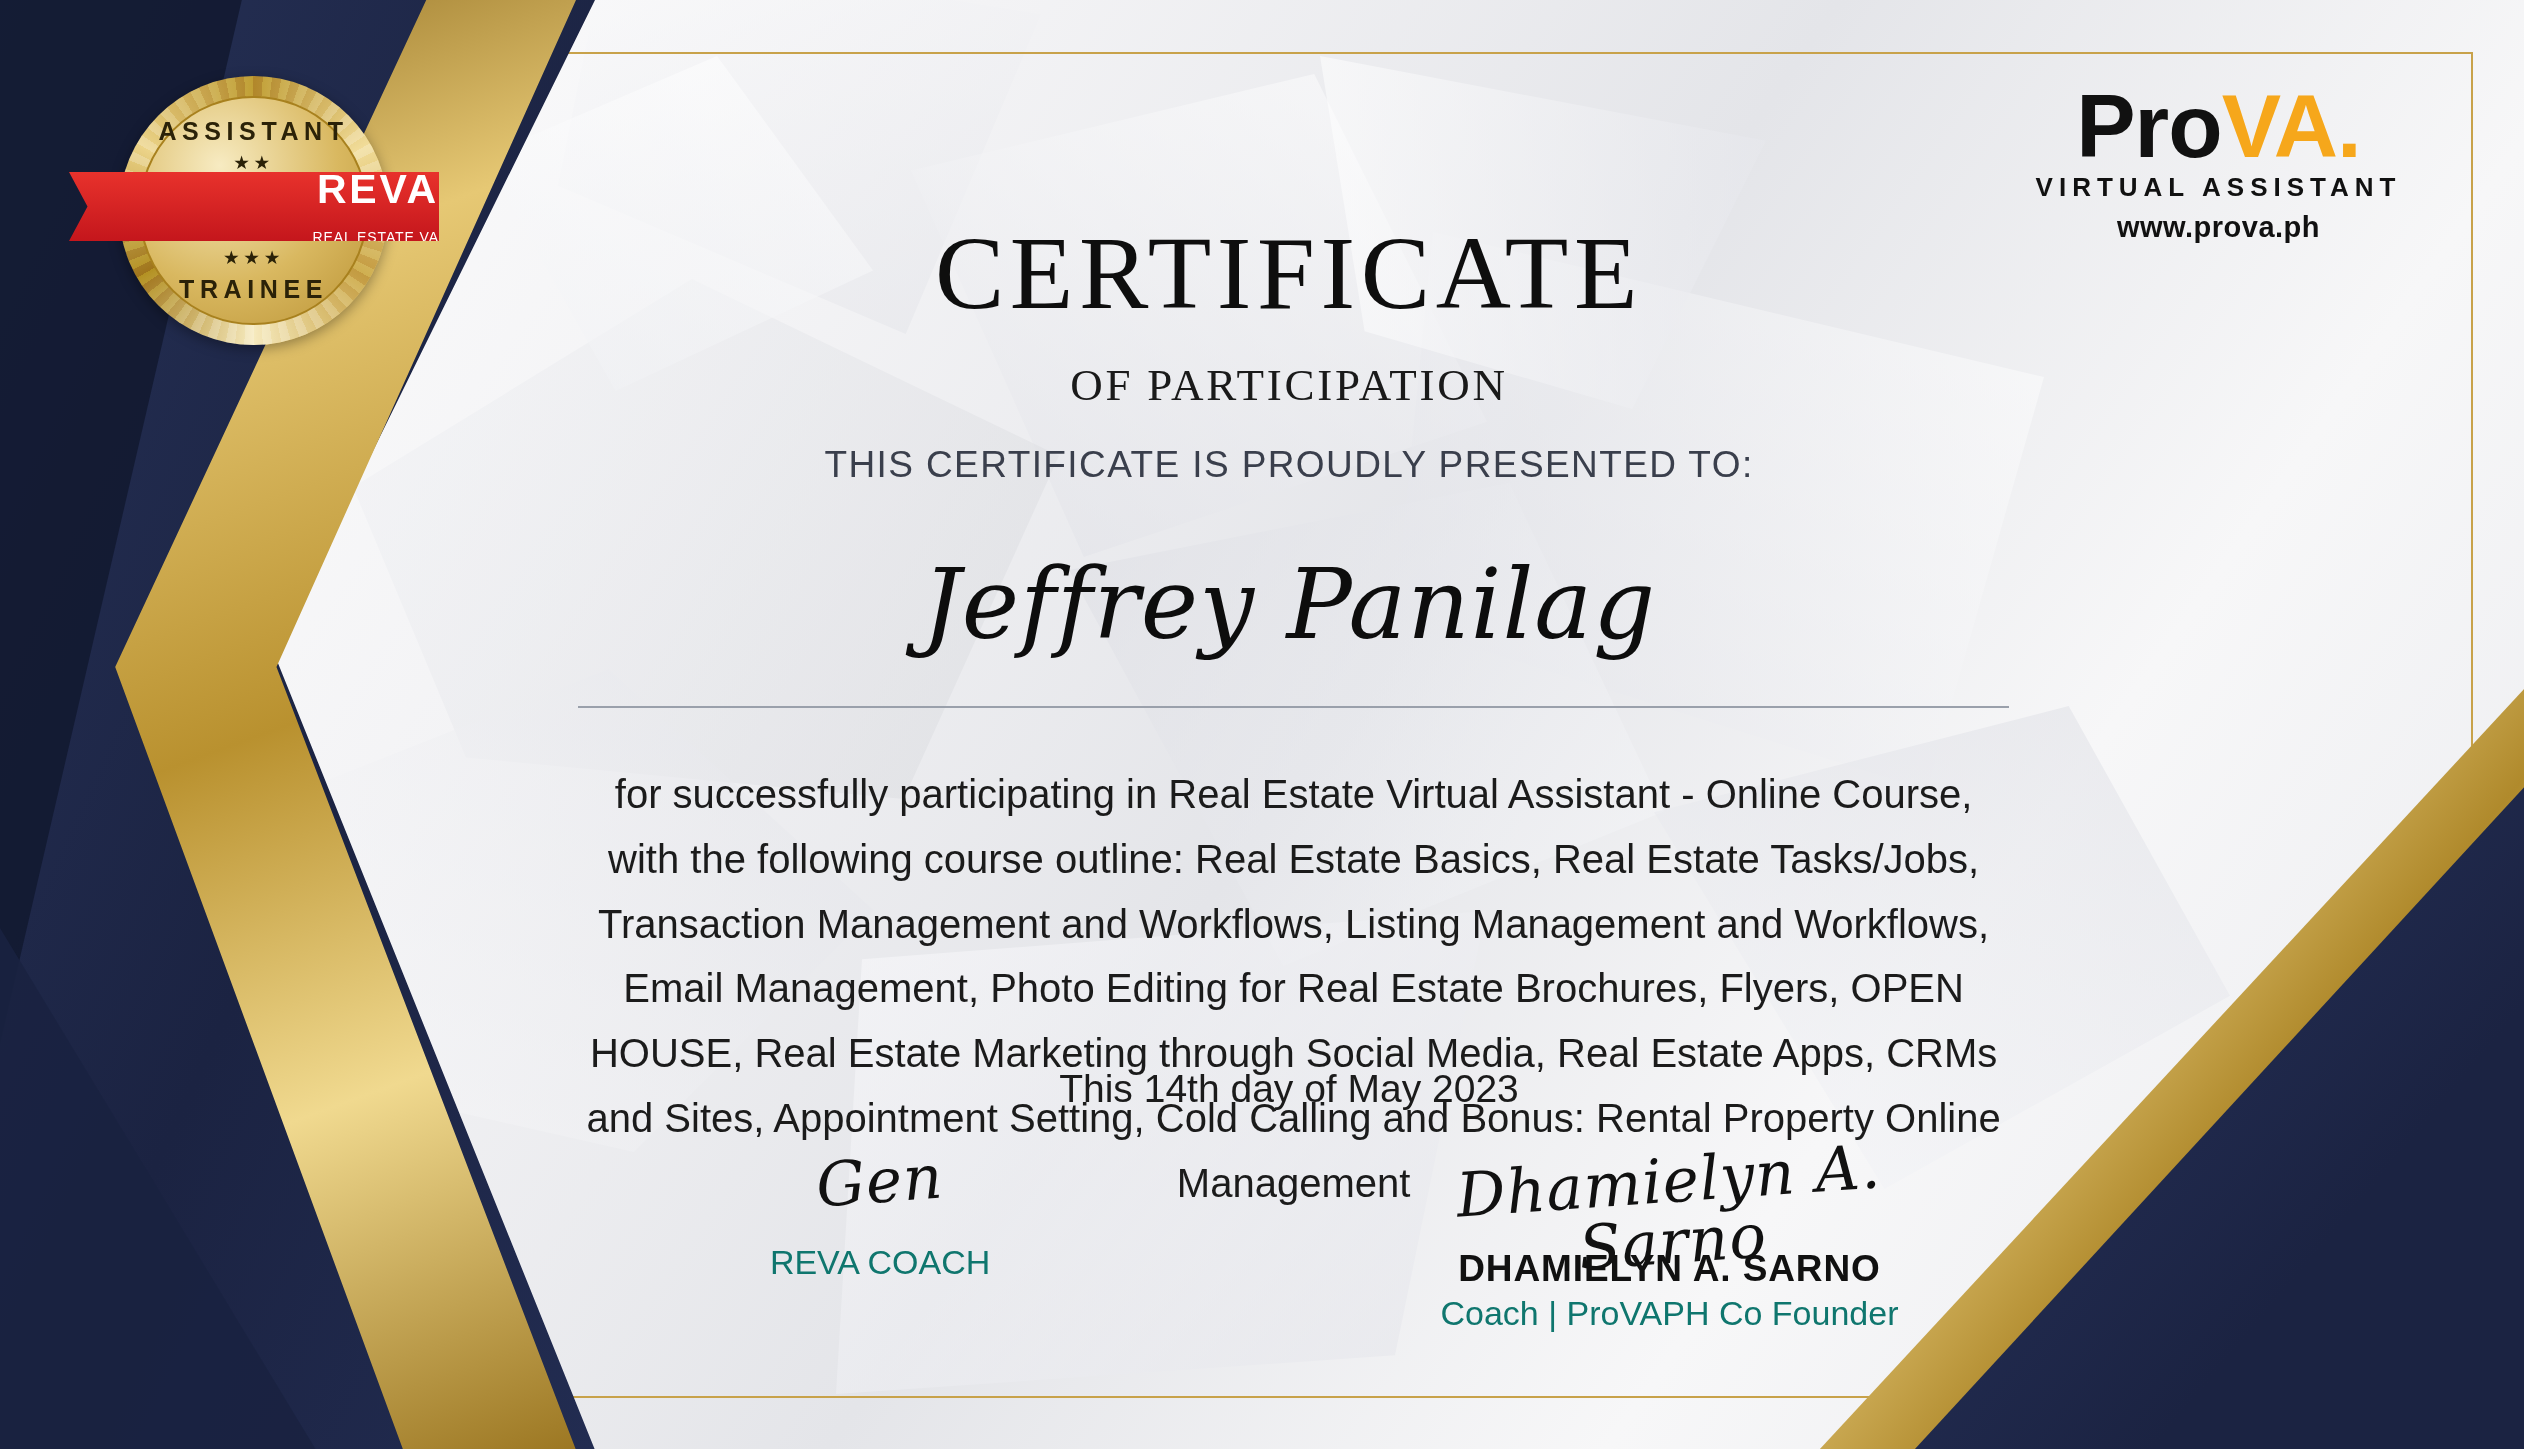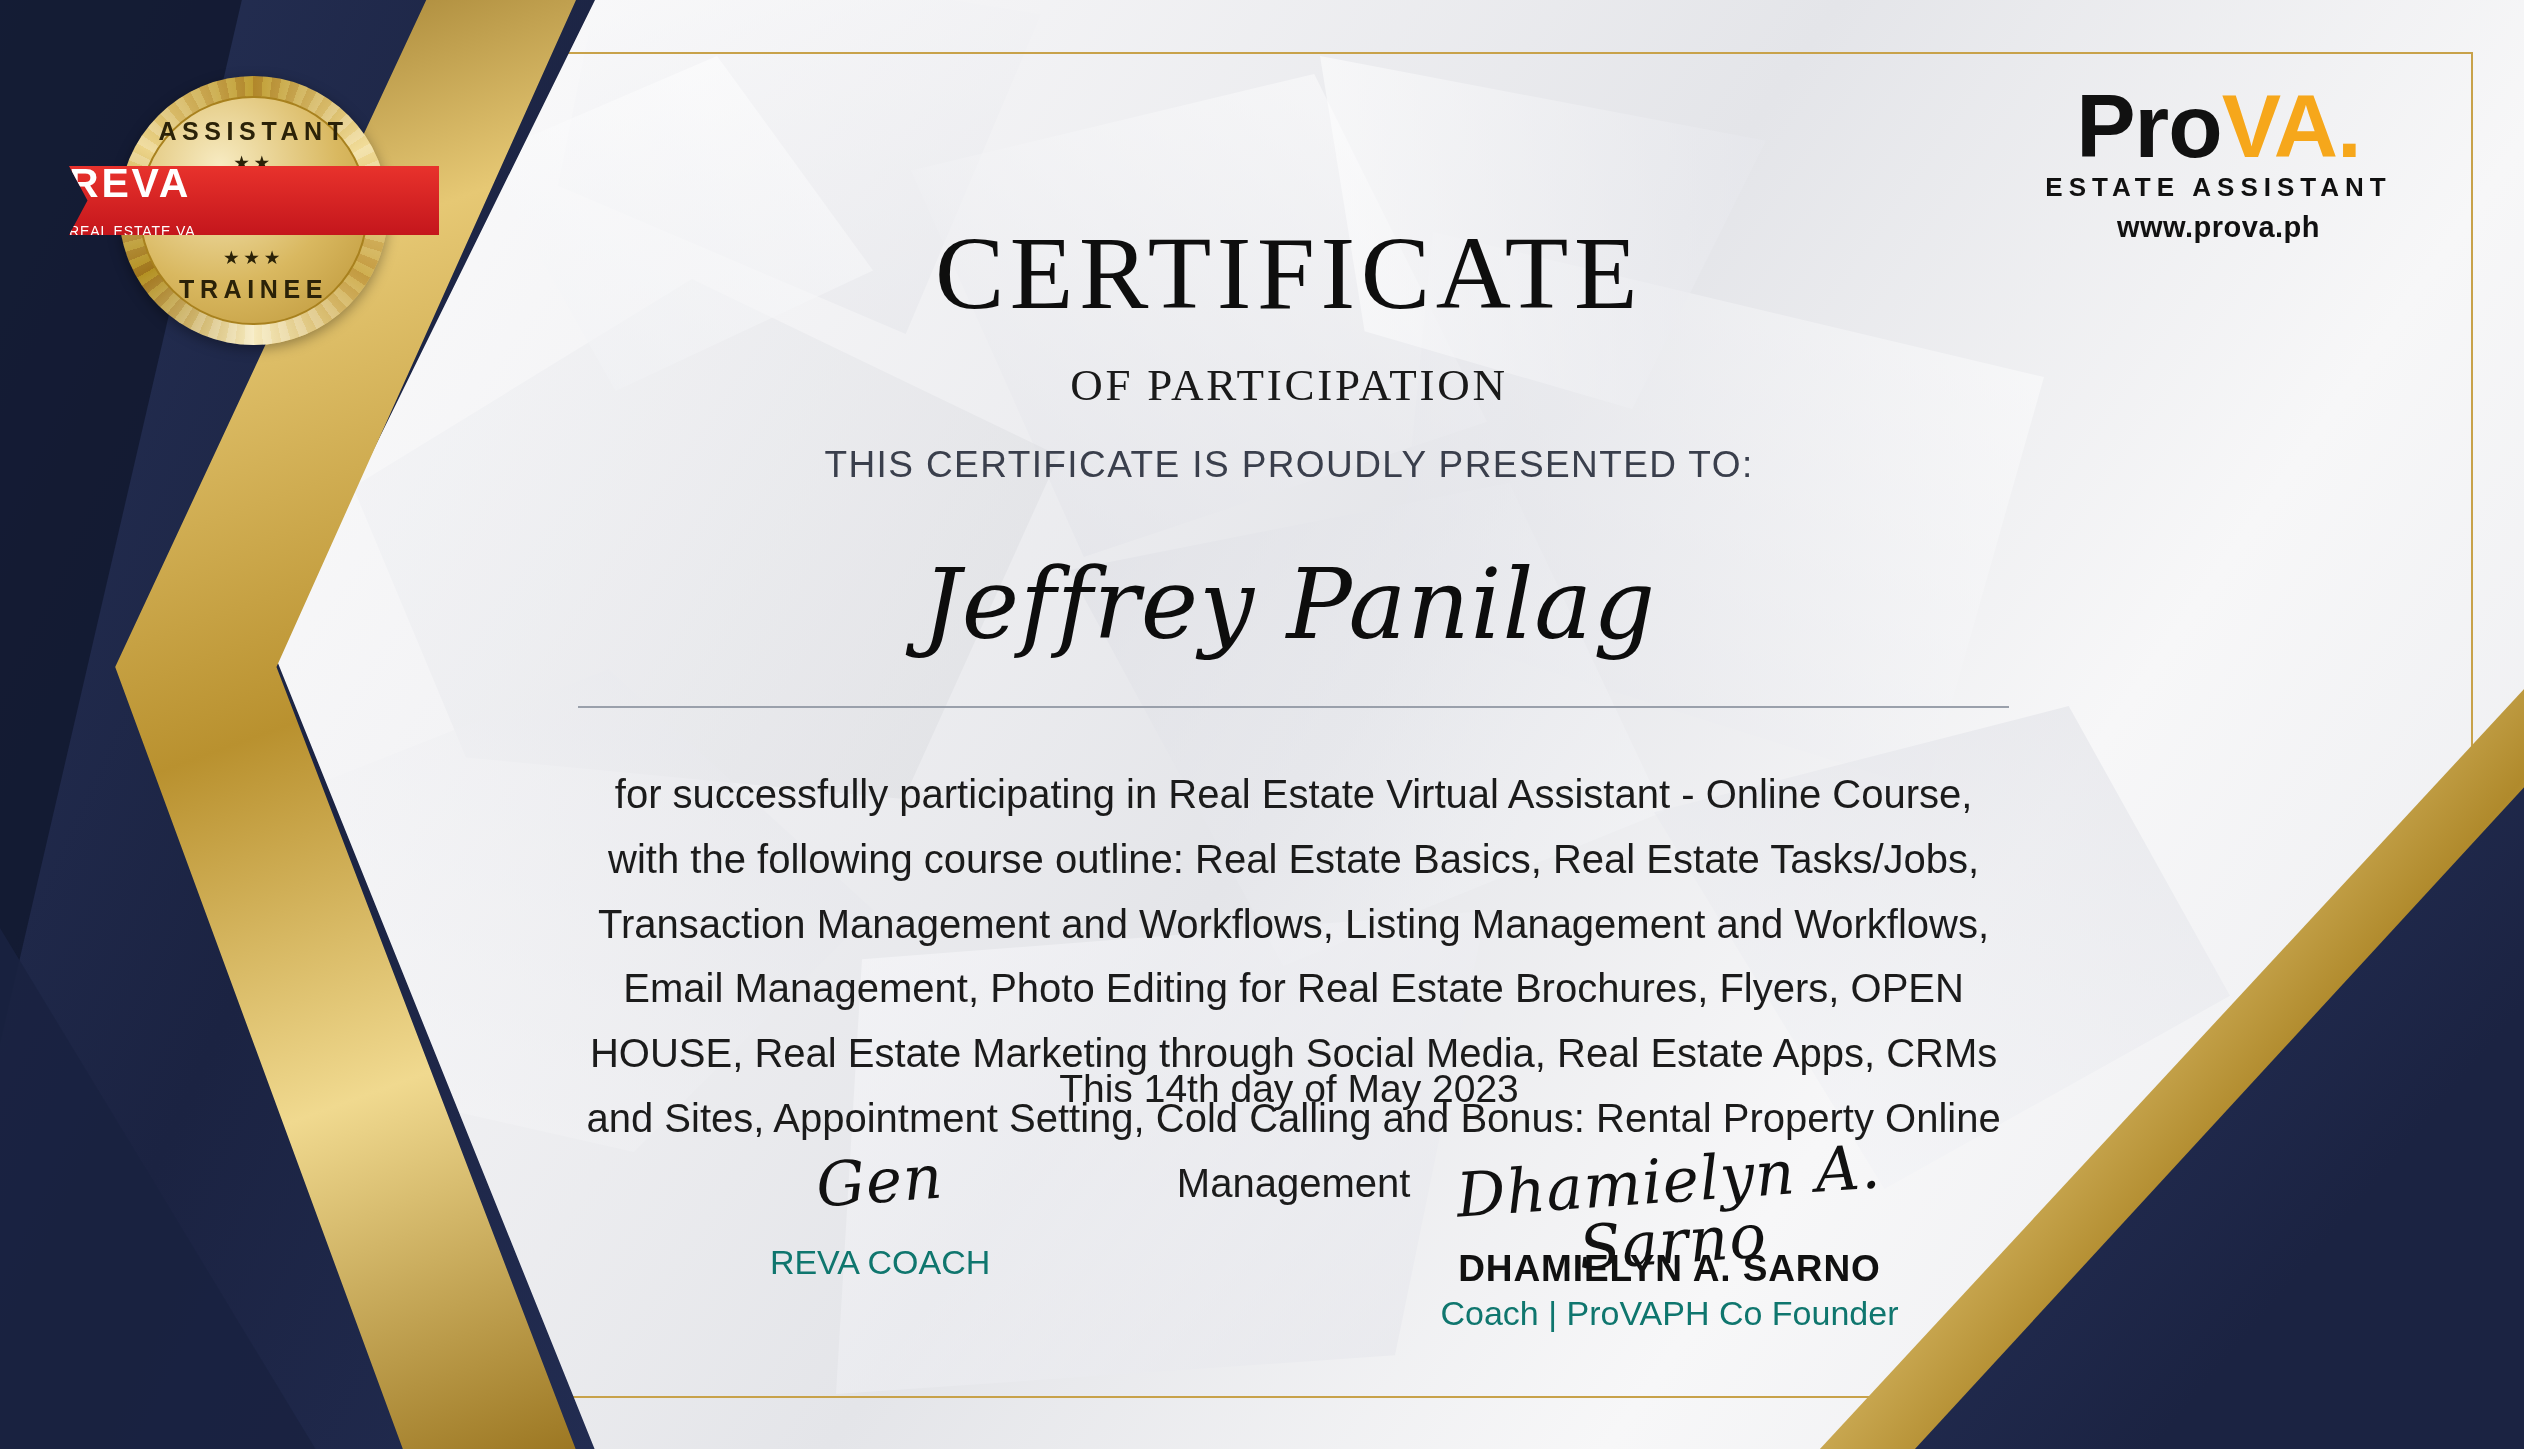--- a/index.html
+++ b/index.html
@@ -158,25 +158,25 @@
   .seal-text-top { top: 41px; }
   .seal-text-bottom { bottom: 41px; }
   .seal-stars {
     position: absolute; left: 0; width: 269px; text-align: center;
     color: #2b2208; font-size: 18.6px; letter-spacing: 3.7px;
   }
   .stars-top { top: 76px; }
   .stars-bottom { bottom: 76px; }
   .ribbon {
     position: absolute;
-    left: -50px; top: 90px;
+    left: -50px; top: 96px;
     width: 370px; height: 69px;
     background: linear-gradient(180deg,#e8322c,#c4161c);
     display: flex; flex-direction: column;
-    align-items: flex-start; justify-content: center;
+    align-items: flex-end; justify-content: center;
     clip-path: polygon(0% 0%, 100% 0%, 100% 100%, 0% 100%, 5% 50%);
     box-shadow: 0 2.8px 7.4px rgba(0,0,0,.3);
   }
   .ribbon-main {
     color: #fff; font-weight: bold; font-size: 41px; letter-spacing: 2.8px;
     line-height: 1;
   }
   .ribbon-sub {
     color: #fff; font-size: 14px; letter-spacing: 0.9px; margin-top: 19px;
   }
@@ -353,21 +353,21 @@
     <div class="seal-stars stars-bottom">★★★</div>
     <div class="seal-text-bottom">TRAINEE</div>
     <div class="ribbon">
       <div class="ribbon-main">REVA</div>
       <div class="ribbon-sub">REAL ESTATE VA</div>
     </div>
   </div>
 
   <div class="logo">
     <div class="logo-word"><span>Pro</span><span class="va">VA</span><span class="logo-dot">.</span></div>
-    <div class="logo-sub">ESTATE ASSISTANT</div>
+    <div class="logo-sub">VIRTUAL ASSISTANT</div>
     <div class="logo-url">www.prova.ph</div>
   </div>
 
   <div class="content">
     <div class="title">CERTIFICATE</div>
     <div class="subtitle">OF PARTICIPATION</div>
     <div class="presented">THIS CERTIFICATE IS PROUDLY PRESENTED TO:</div>
     <div class="recipient">Jeffrey Panilag</div>
     <div class="rule"></div>
     <div class="body-text">for successfully participating in Real Estate Virtual Assistant - Online Course, with the following course outline: Real Estate Basics, Real Estate Tasks/Jobs, Transaction Management and Workflows, Listing Management and Workflows,  Email Management, Photo Editing for Real Estate Brochures, Flyers,  OPEN HOUSE, Real Estate Marketing through Social Media, Real Estate Apps, CRMs and Sites, Appointment Setting,  Cold Calling and Bonus: Rental Property Online Management</div>

